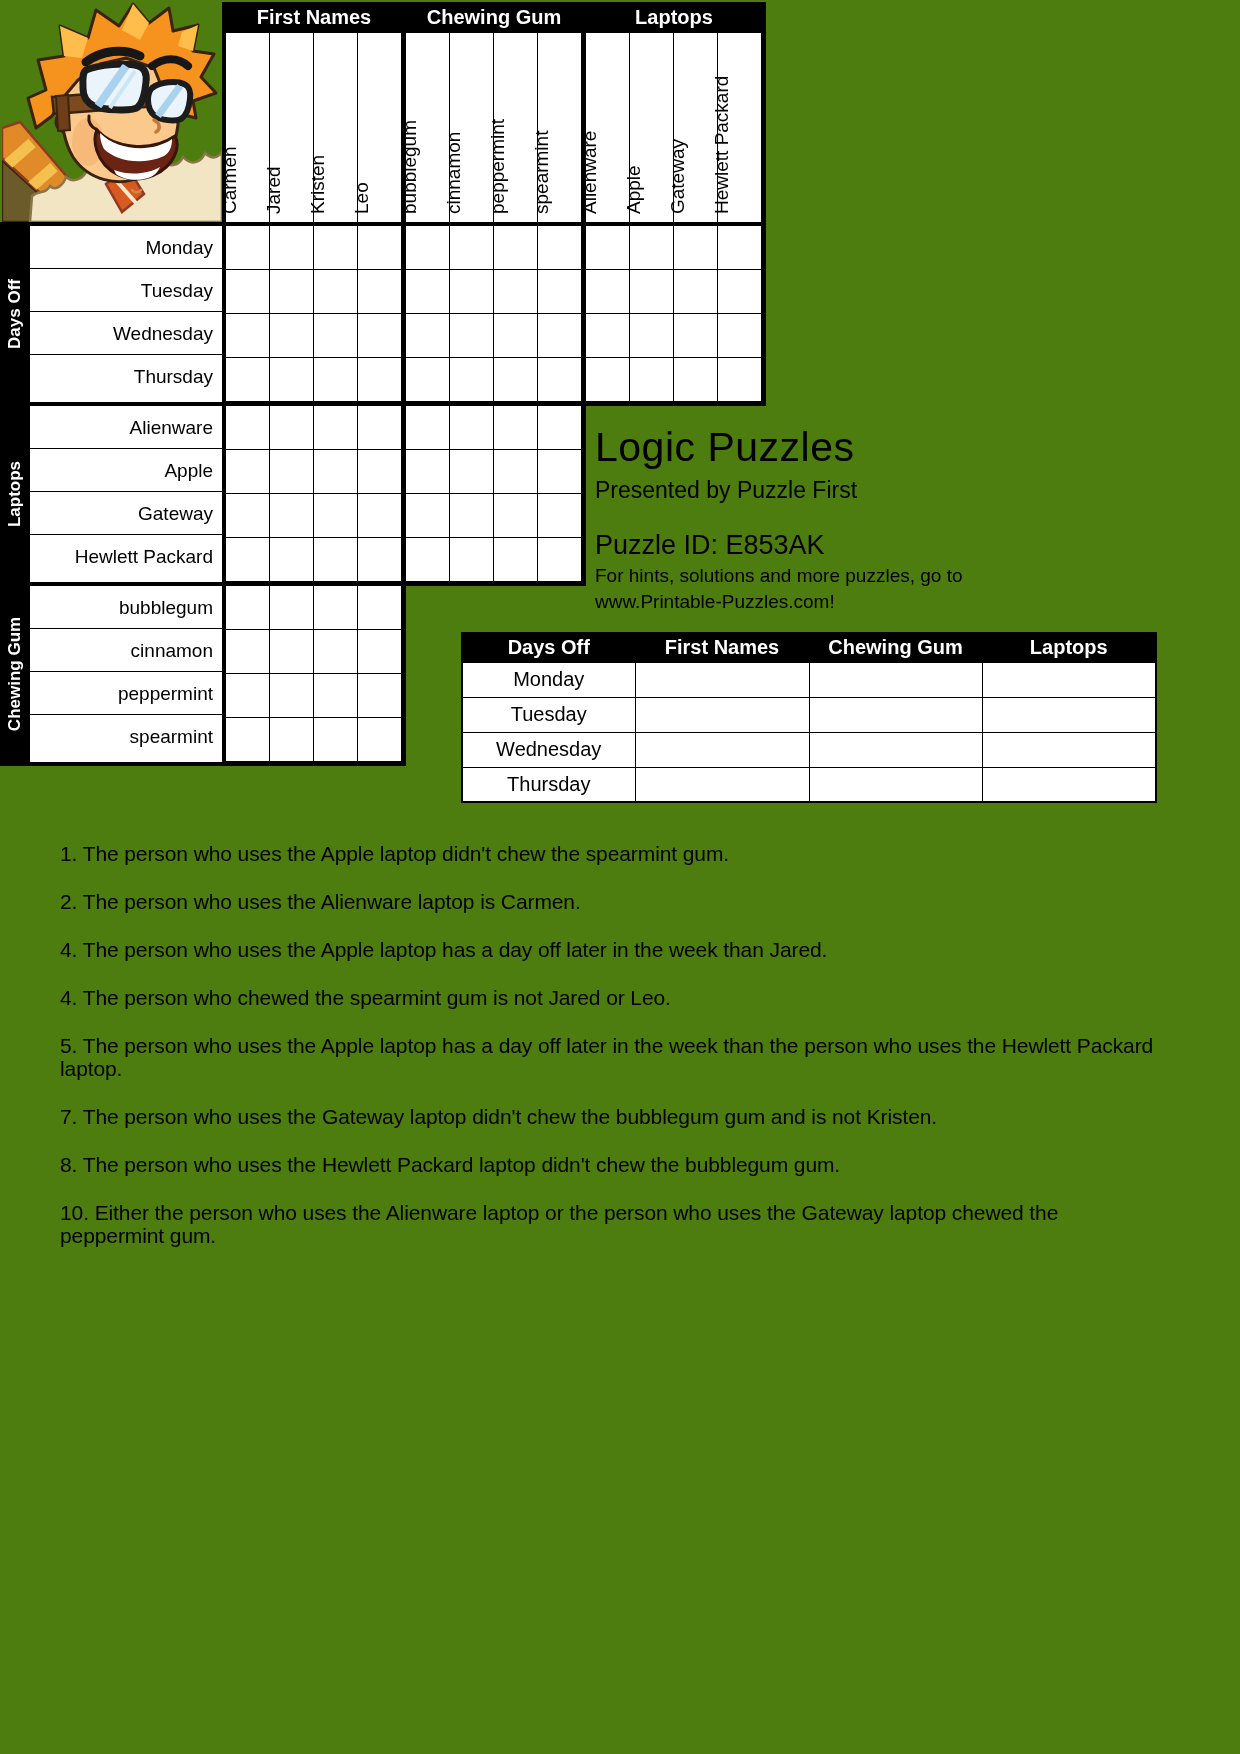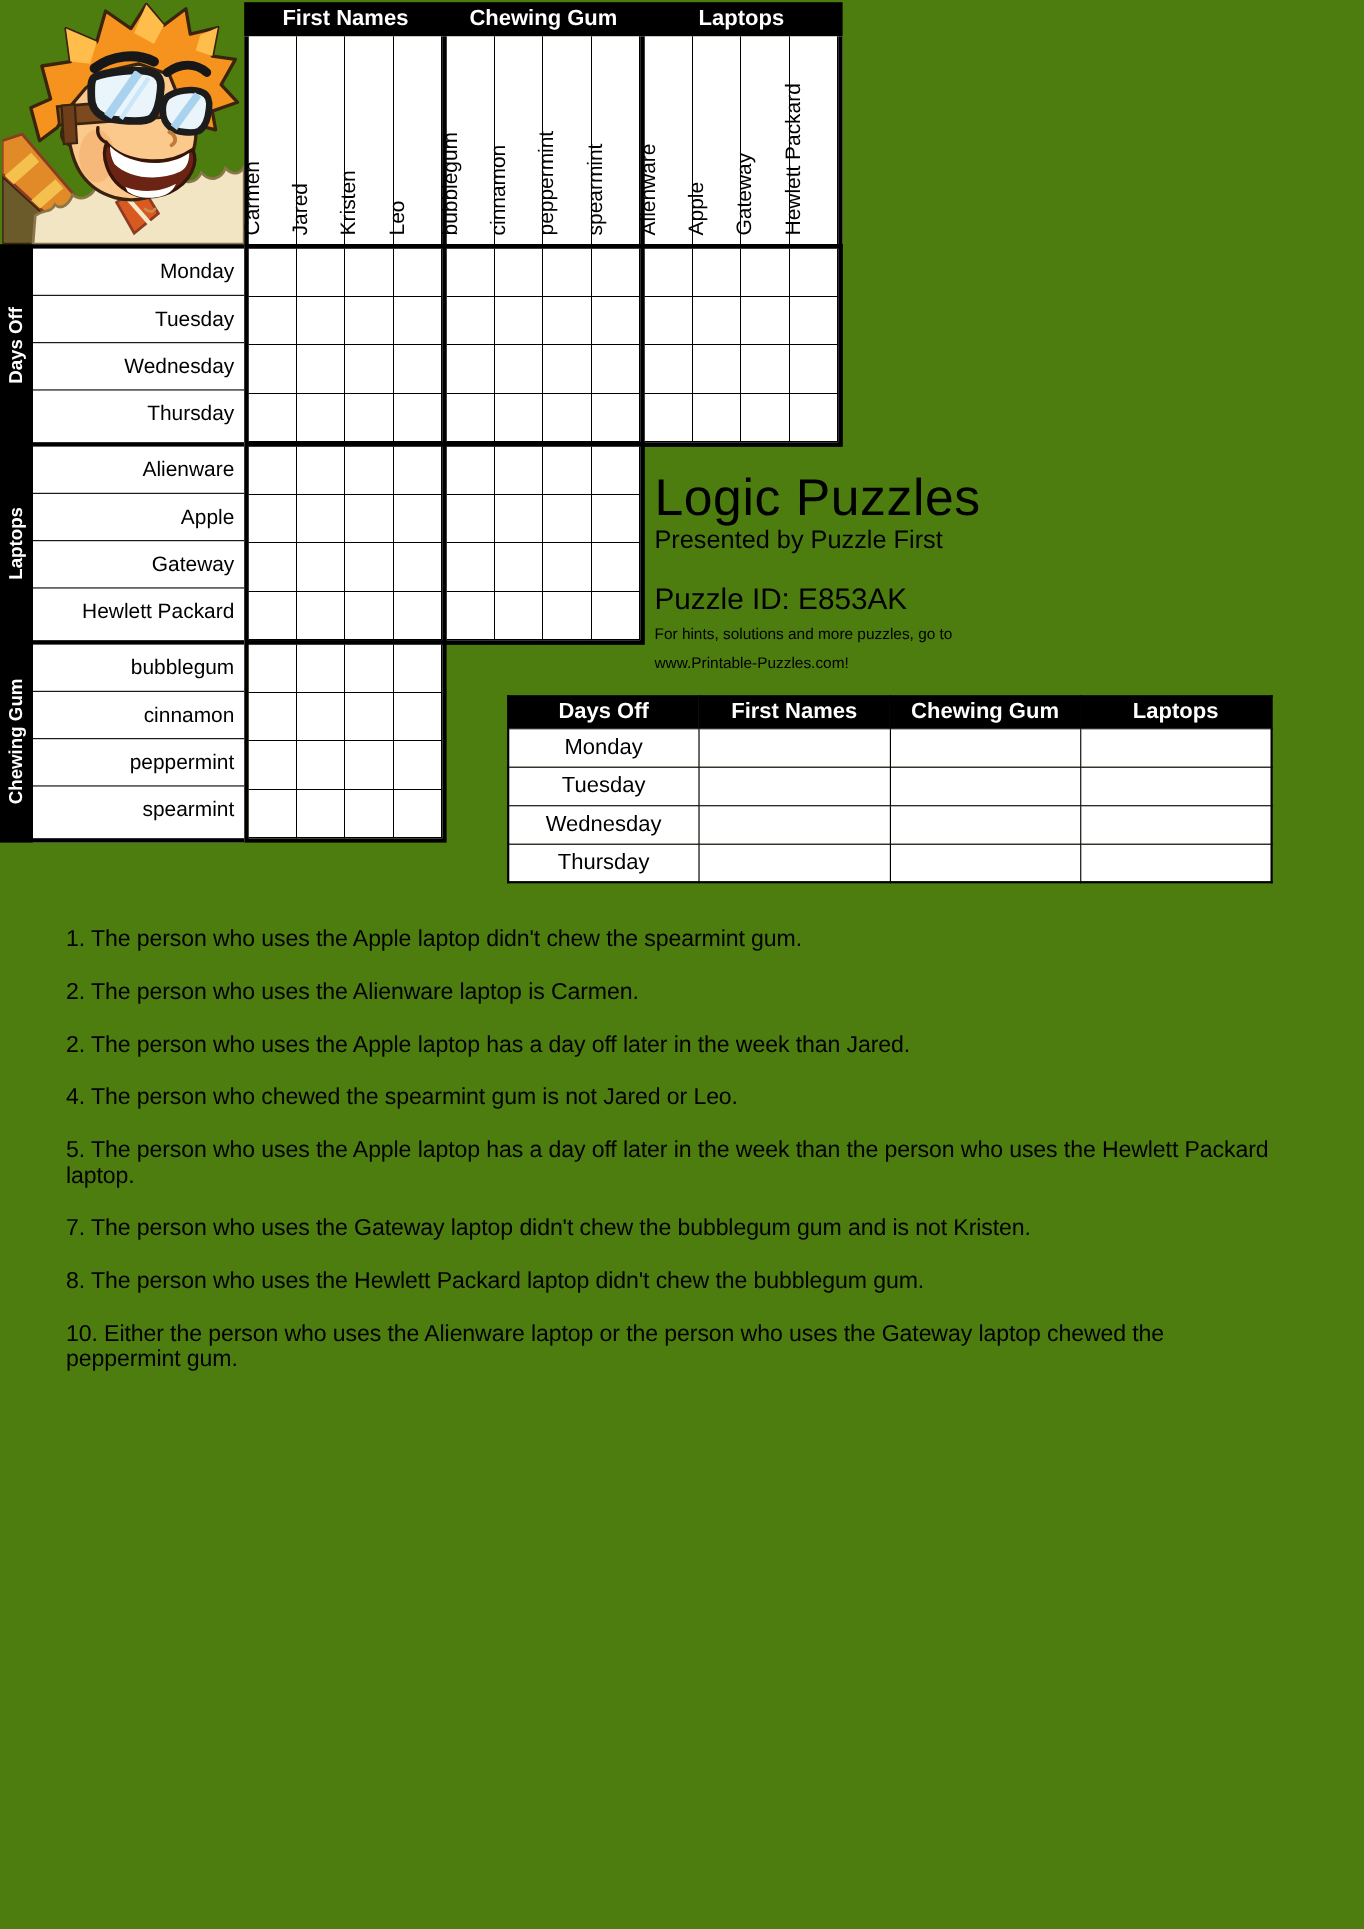--- a/index.html
+++ b/index.html
@@ -53,24 +53,24 @@
   .rowbox {
     position:absolute; left:30px; width:192px; height:184px; background:#fff;
     border-top:4px solid #000; border-bottom:4px solid #000;
   }
   .rrow {
     height:43px; border-bottom:1px solid #000; font-size:19px; line-height:43px;
     text-align:right; padding-right:9px; white-space:nowrap;
   }
   .rrow:last-child { height:44px; line-height:44px; border-bottom:none; }
   
-  .title    { position:absolute; left:595px; top:424px; font-size:47px; letter-spacing:.5px; }
+  .title    { position:absolute; left:595px; top:424px; font-size:41px; letter-spacing:.5px; }
   .subtitle { position:absolute; left:595px; top:477px; font-size:23px; }
   .pid      { position:absolute; left:595px; top:530px; font-size:27px; }
-  .hints    { position:absolute; left:595px; top:563px; font-size:14px; line-height:26px; }
+  .hints    { position:absolute; left:595px; top:563px; font-size:19px; line-height:26px; }
   
   table.ans { position:absolute; left:461px; top:632px; border-collapse:collapse; table-layout:fixed; }
   table.ans th {
     background:#000; color:#fff; font-weight:bold; font-size:20px; height:29px;
     text-align:center; border:1px solid #000; padding:0;
   }
   table.ans td { border:1.5px solid #000; height:35px; padding:0; background:#fff; }
   table.ans td.day { font-size:20px; text-align:center; }
   table.ans { border:2px solid #000; }
   .cw1{width:173px}.cw2{width:174px}.cw3{width:173px}.cw4{width:174px}
@@ -259,21 +259,21 @@
         <td class="cw2"></td>
         <td class="cw3"></td>
         <td class="cw4"></td>
       </tr>
     </tbody>
   </table>
 
   <div class="clues">
     <p>1. The person who uses the Apple laptop didn't chew the spearmint gum.</p>
     <p>2. The person who uses the Alienware laptop is Carmen.</p>
-    <p>2. The person who uses the Apple laptop has a day off later in the week than Jared.</p>
+    <p>4. The person who uses the Apple laptop has a day off later in the week than Jared.</p>
     <p>4. The person who chewed the spearmint gum is not Jared or Leo.</p>
     <p>5. The person who uses the Apple laptop has a day off later in the week than the person who uses the Hewlett Packard
 laptop.</p>
     <p>7. The person who uses the Gateway laptop didn't chew the bubblegum gum and is not Kristen.</p>
     <p>8. The person who uses the Hewlett Packard laptop didn't chew the bubblegum gum.</p>
     <p>10. Either the person who uses the Alienware laptop or the person who uses the Gateway laptop chewed the
 peppermint gum.</p>
   </div>
 
 </div>

